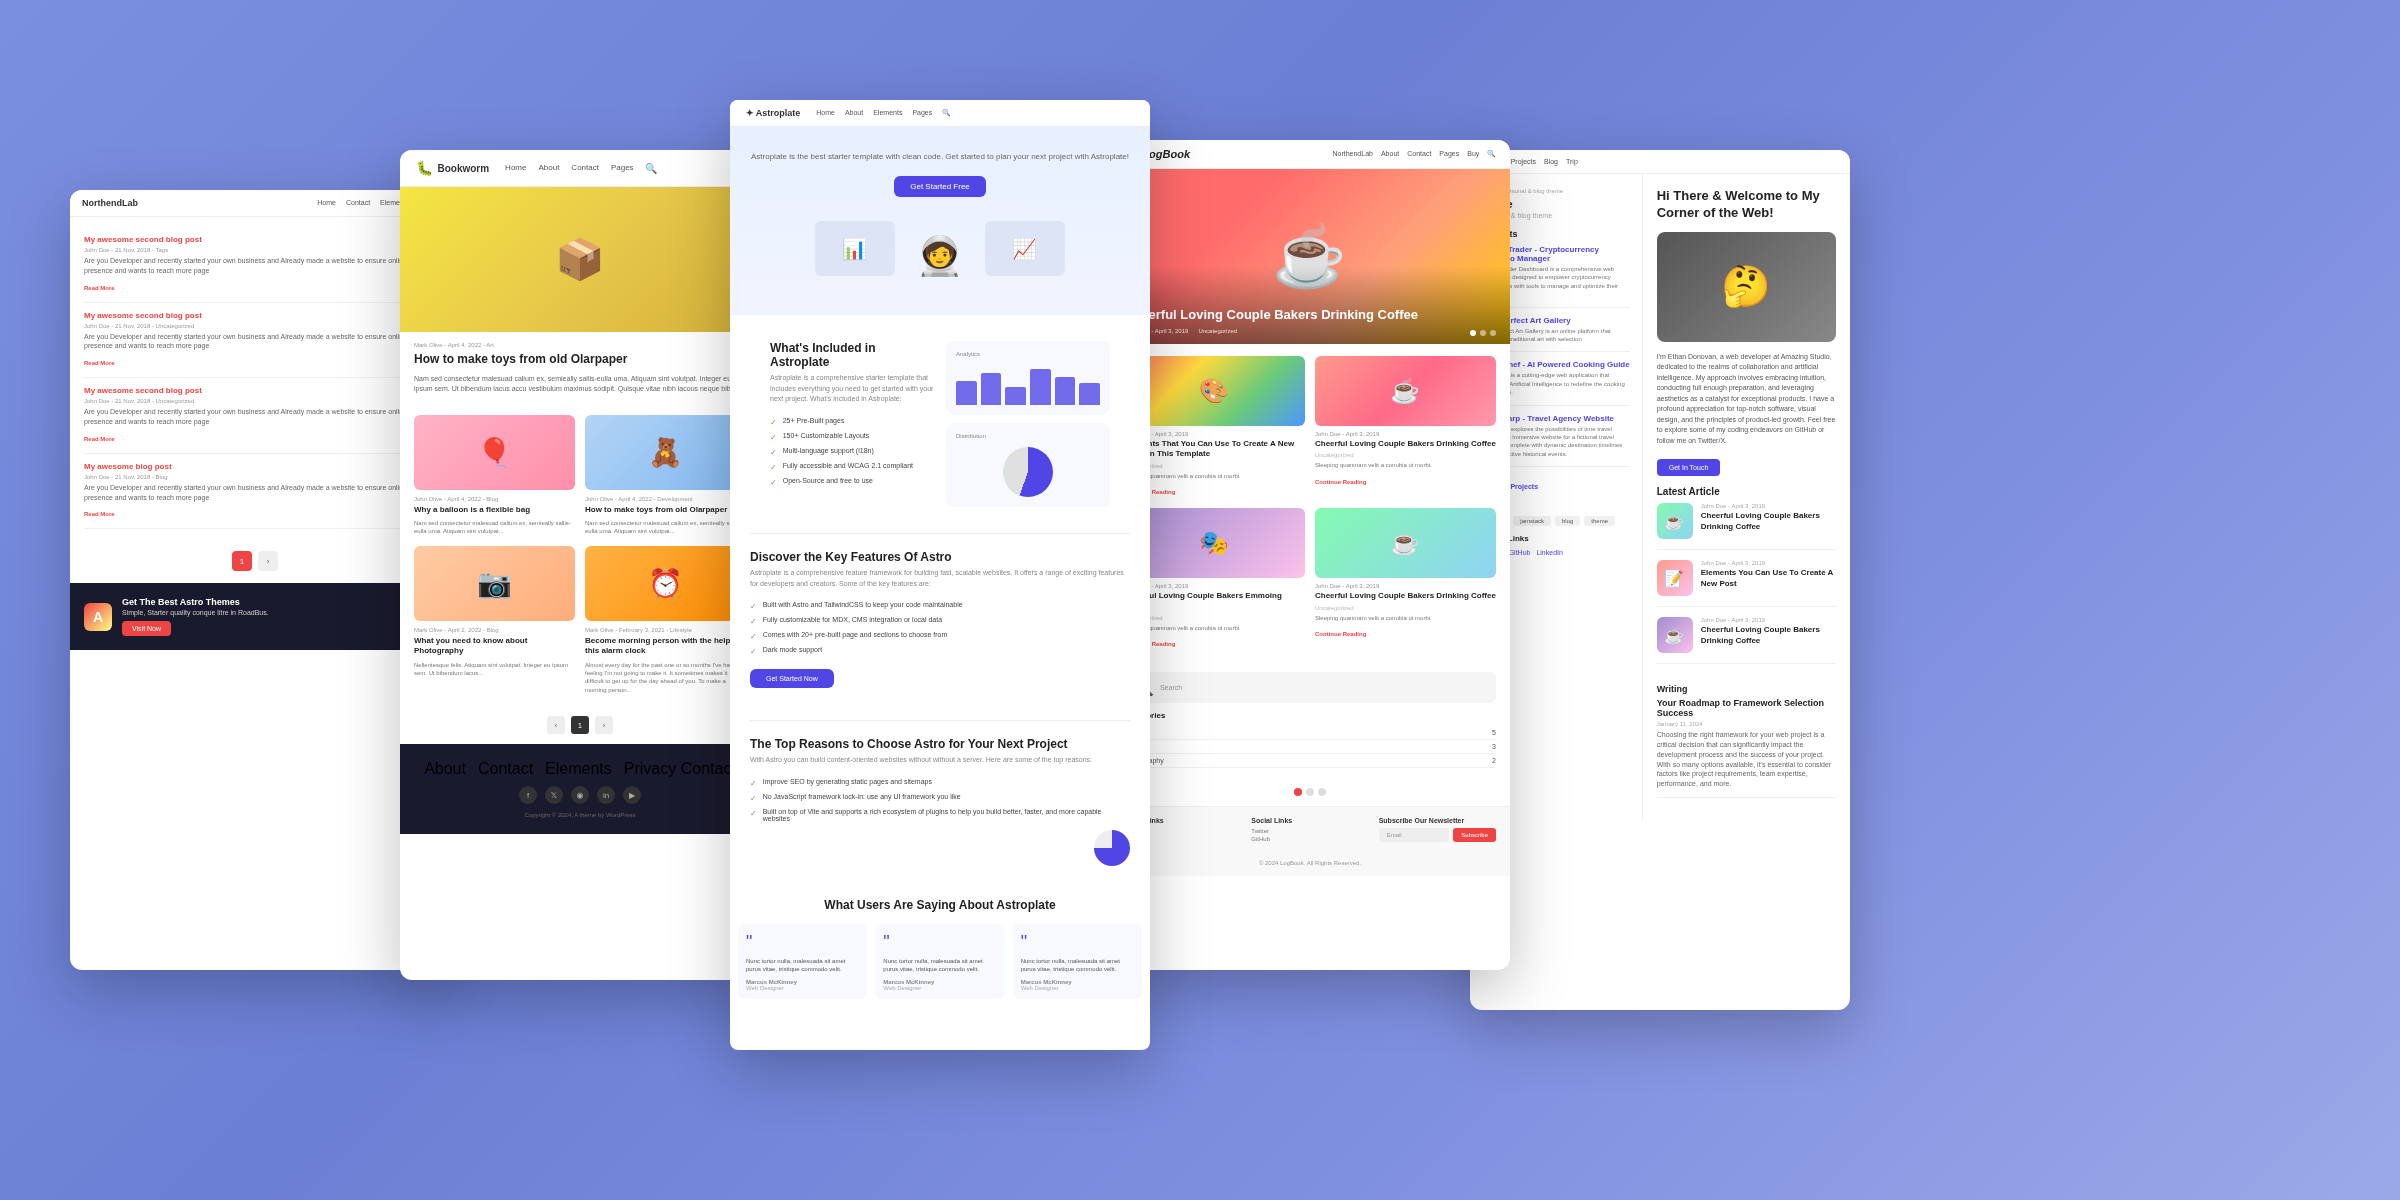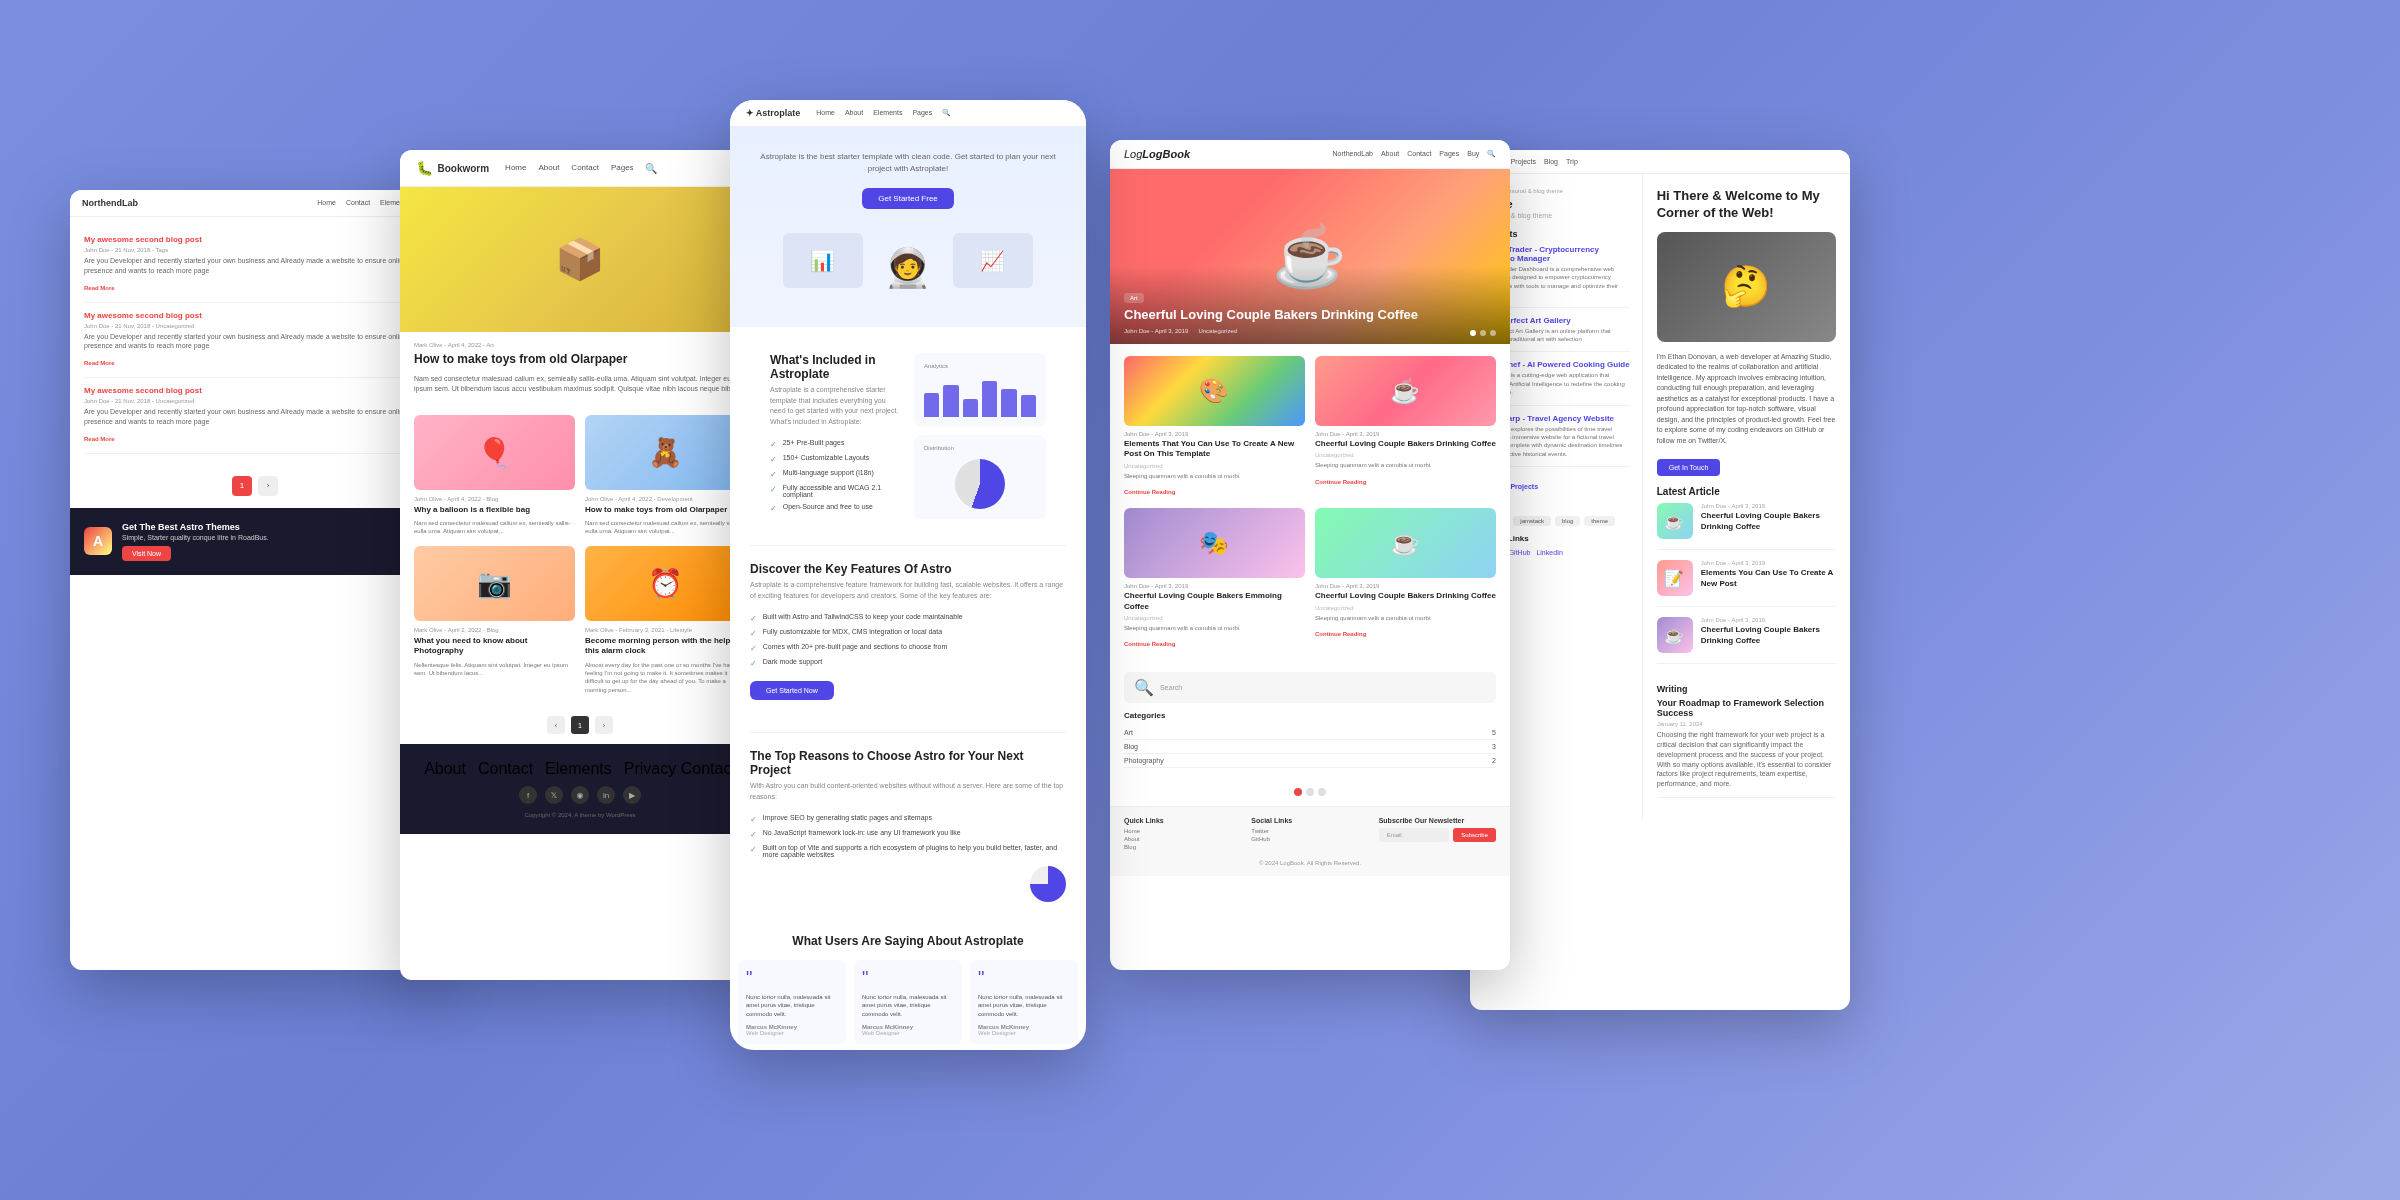--- a/index.html
+++ b/index.html
@@ -46,25 +46,25 @@
       width: 360px;
       height: 830px;
       left: 350px;
       top: 100px;
       border-radius: 12px;
       z-index: 2;
     }
 
     
     .screen-3 {
-      width: 356px;
+      width: 420px;
       height: 950px;
       left: 680px;
       top: 50px;
-      border-radius: 24px;
+      border-radius: 8px;
       z-index: 3;
     }
 
     
     .screen-4 {
       width: 400px;
       height: 830px;
       left: 1060px;
       top: 90px;
       border-radius: 12px;
@@ -528,20 +528,26 @@
       </div>
       <div class="s1-post-item">
         <div class="s1-post-title">My awesome second blog post</div>
         <div class="s1-post-meta">John Doe - 21 Nov, 2018 - Uncategorized</div>
         <div class="s1-post-desc">Are you Developer and recently started your own business and Already made a website to ensure online presence and wants to reach more page</div>
         <span class="s1-readmore">Read More</span>
       </div>
       <div class="s1-post-item">
         <div class="s1-post-title">My awesome second blog post</div>
         <div class="s1-post-meta">John Doe - 21 Nov, 2018 - Uncategorized</div>
+        <div class="s1-post-desc">Are you Developer and recently started your own business and Already made a website to ensure online presence and wants to reach more page</div>
+        <span class="s1-readmore">Read More</span>
+      </div>
+      <div class="s1-post-item">
+        <div class="s1-post-title">My awesome blog post</div>
+        <div class="s1-post-meta">John Doe - 21 Nov, 2018 - Blog</div>
         <div class="s1-post-desc">Are you Developer and recently started your own business and Already made a website to ensure online presence and wants to reach more page</div>
         <span class="s1-readmore">Read More</span>
       </div>
     </div>
     <div class="s1-pagination">
       <div class="s1-page-btn active">1</div>
       <div class="s1-page-btn">›</div>
     </div>
     <div class="s1-footer">
       <div class="s1-footer-logo">A</div>

